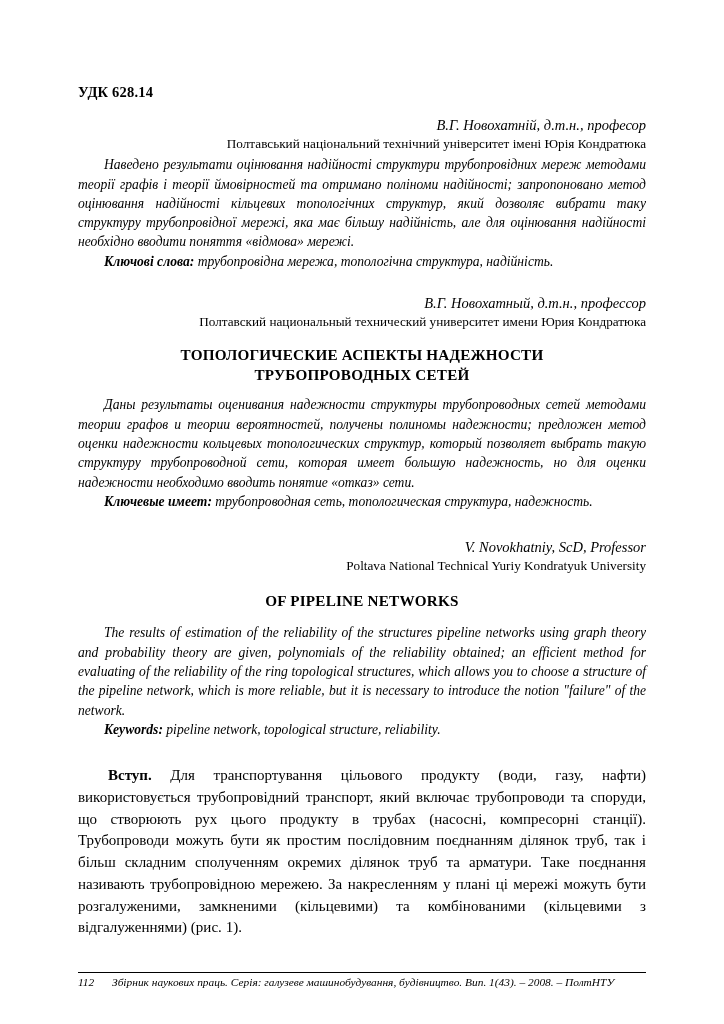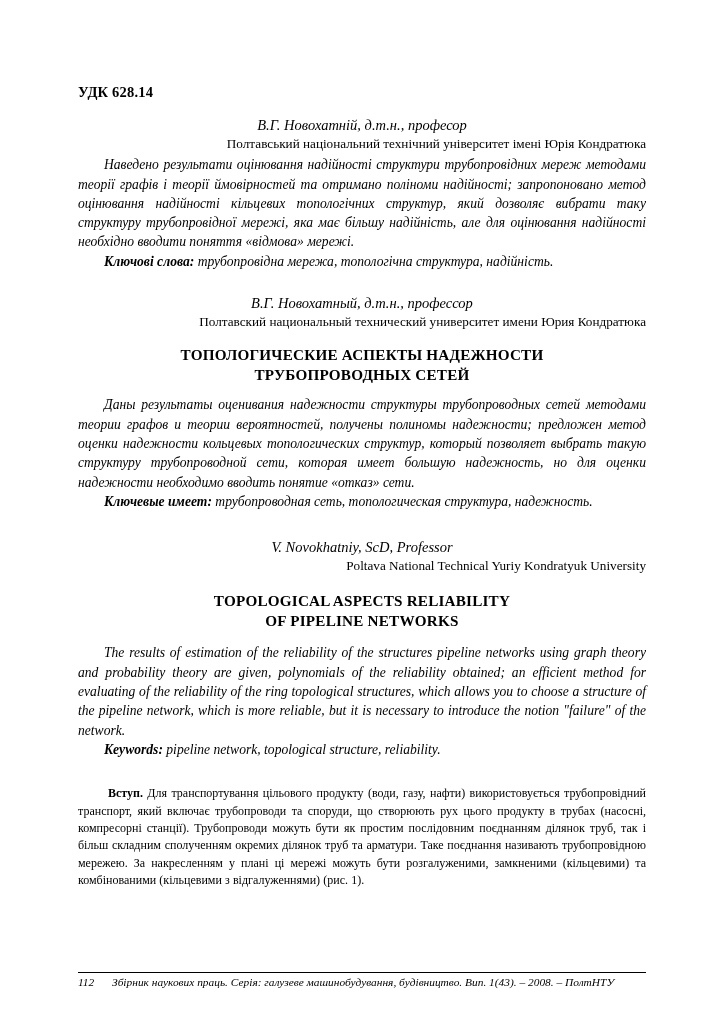--- a/index.html
+++ b/index.html
@@ -23,21 +23,21 @@
     box-sizing: border-box;
     padding: 84px 78px 16px 78px;
   }
   .udk {
     font-size: 14.5px;
     font-weight: bold;
     letter-spacing: 0.2px;
     margin: 0 0 14px 0;
   }
   .author-line {
-    text-align: center;
+    text-align: right;
     font-style: italic;
     font-size: 14.5px;
     line-height: 1.38;
     margin: 0;
   }
   .affil-line {
     text-align: right;
     font-size: 13.2px;
     line-height: 1.38;
     margin: 0 0 2px 0;
@@ -74,21 +74,21 @@
     text-indent: 26px;
     margin: 0;
   }
   .keywords b {
     font-weight: bold;
     font-style: italic;
   }
   .gap-2 { height: 22px; }
   .gap-3 { height: 26px; }
   .body-text {
-    font-size: 12px;
+    font-size: 15px;
     line-height: 1.45;
     text-align: justify;
     text-indent: 30px;
     margin: 0;
     word-spacing: 0.2px;
   }
   .body-text b { font-weight: bold; }
   .footer {
     position: absolute;
     left: 78px;
@@ -139,21 +139,20 @@
     <p class="abstract">Даны результаты оценивания надежности структуры трубопроводных сетей методами теории графов и теории вероятностей, получены полиномы надежности; предложен метод оценки надежности кольцевых топологических структур, который позволяет выбрать такую структуру трубопроводной сети, которая имеет большую надежность, но для оценки надежности необходимо вводить понятие «отказ» сети.</p>
     <p class="keywords"><b>Ключевые имеет:</b><span> трубопроводная сеть, топологическая структура, надежность.</span></p>
   </div>
 
   <div class="gap-3"></div>
 
   <div>
     <div class="author-line">V. Novokhatniy, ScD, Professor</div>
     <div class="affil-line">Poltava National Technical Yuriy Kondratyuk University</div>
     <div class="title-en">
-      <div>TOPOLOGICAL ASPECTS RELIABILITY</div>
       <div>OF PIPELINE NETWORKS</div>
     </div>
     <p class="abstract">The results of estimation of the reliability of the structures pipeline networks using graph theory and probability theory are given, polynomials of the reliability obtained; an efficient method for evaluating of the reliability of the ring topological structures, which allows you to choose a structure of the pipeline network, which is more reliable, but it is necessary to introduce the notion "failure" of the network.</p>
     <p class="keywords"><b>Keywords:</b><span> pipeline network, topological structure, reliability.</span></p>
   </div>
 
   <div class="gap-3"></div>
 
   <p class="body-text"><b>Вступ.</b><span> Для транспортування цільового продукту (води, газу, нафти) використовується трубопровідний транспорт, який включає трубопроводи та споруди, що створюють рух цього продукту в трубах (насосні, компресорні станції). Трубопроводи можуть бути як простим послідовним поєднанням ділянок труб, так і більш складним сполученням окремих ділянок труб та арматури. Таке поєднання називають трубопровідною мережею. За накресленням у плані ці мережі можуть бути розгалуженими, замкненими (кільцевими) та комбінованими (кільцевими з відгалуженнями) (рис. 1).</span></p>
 

